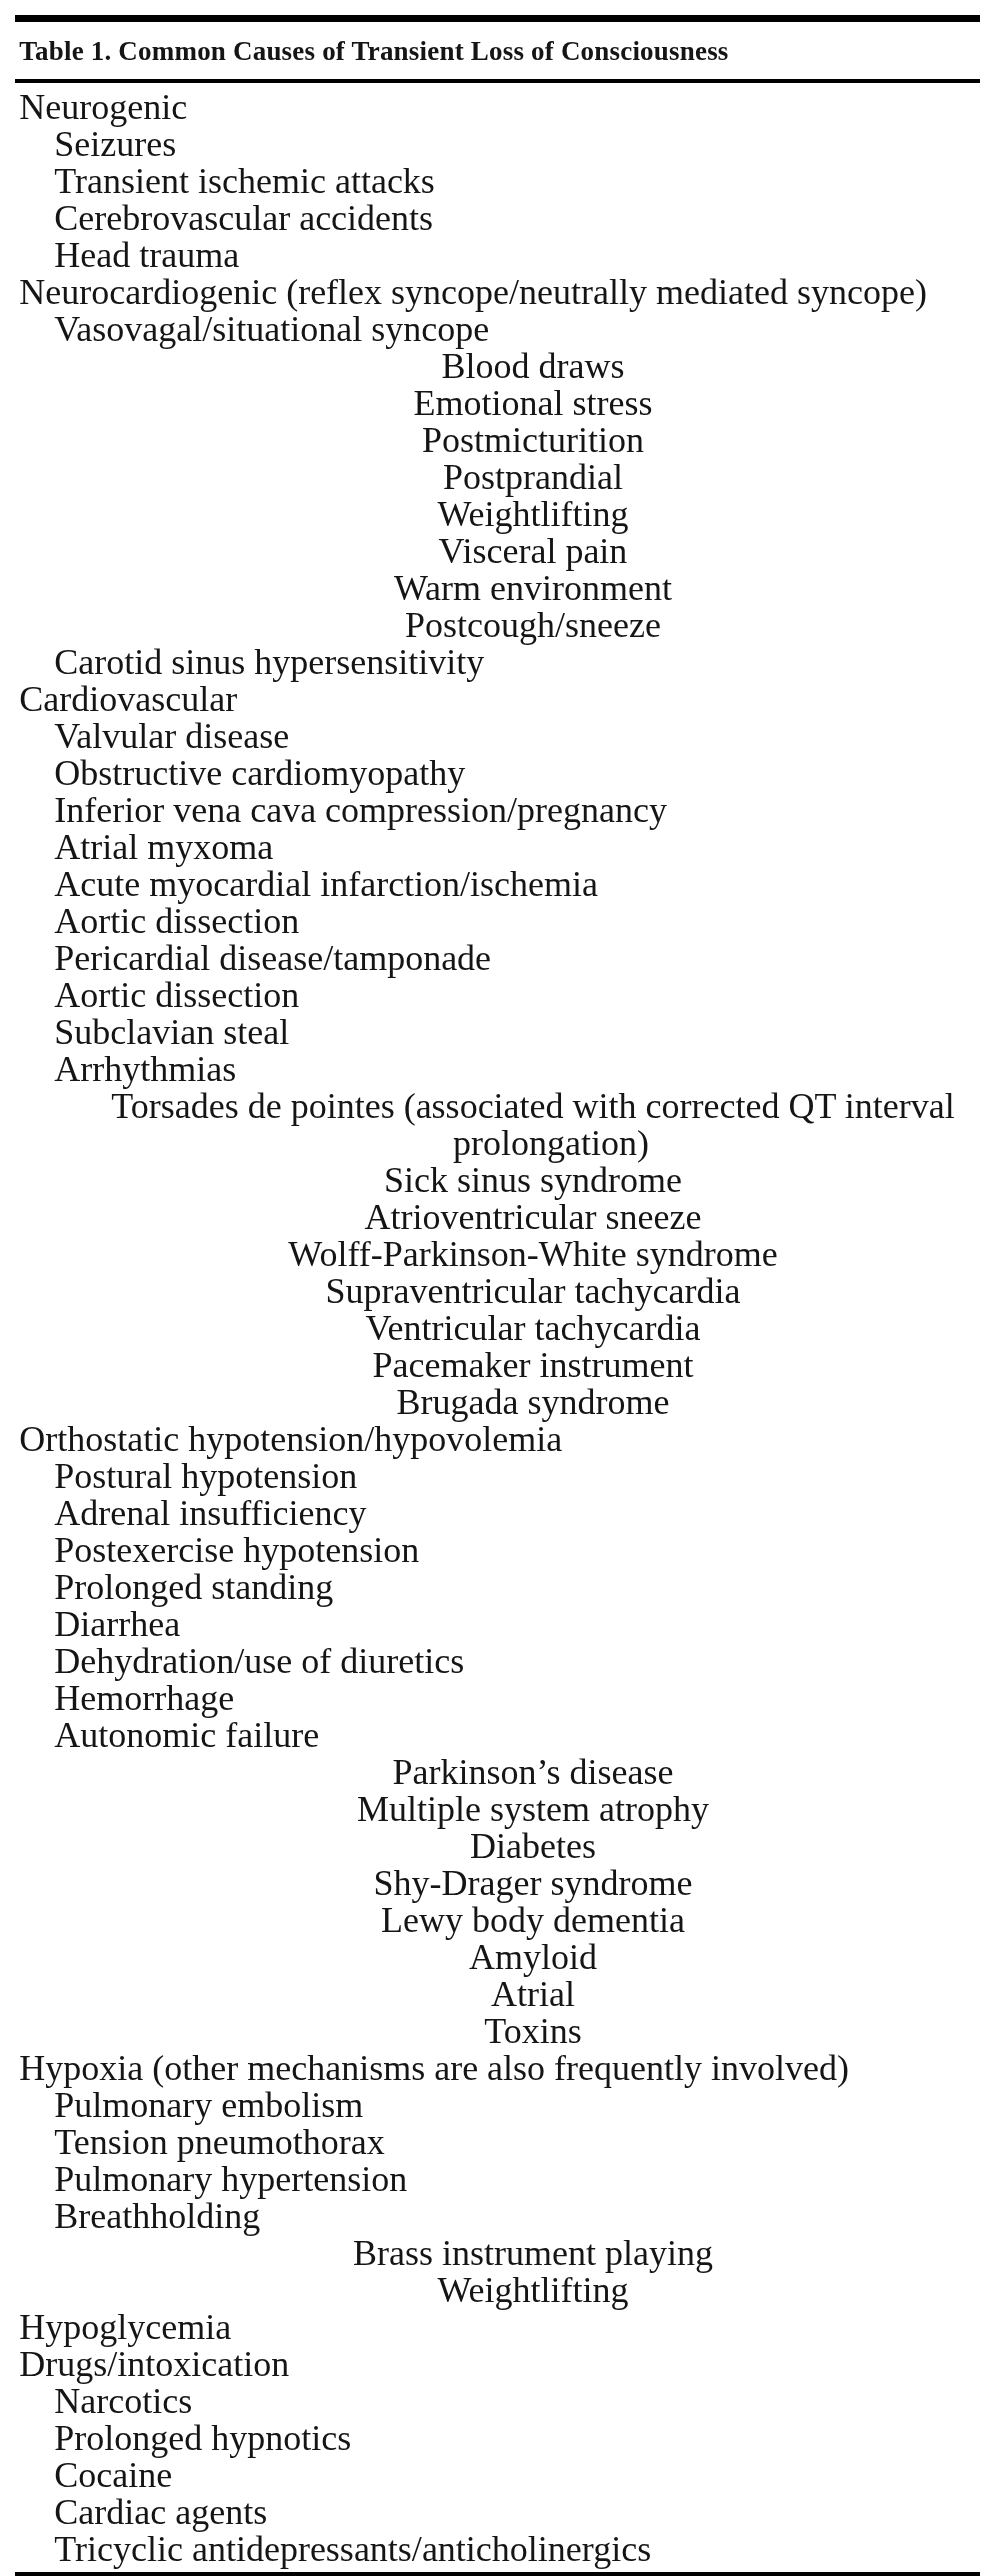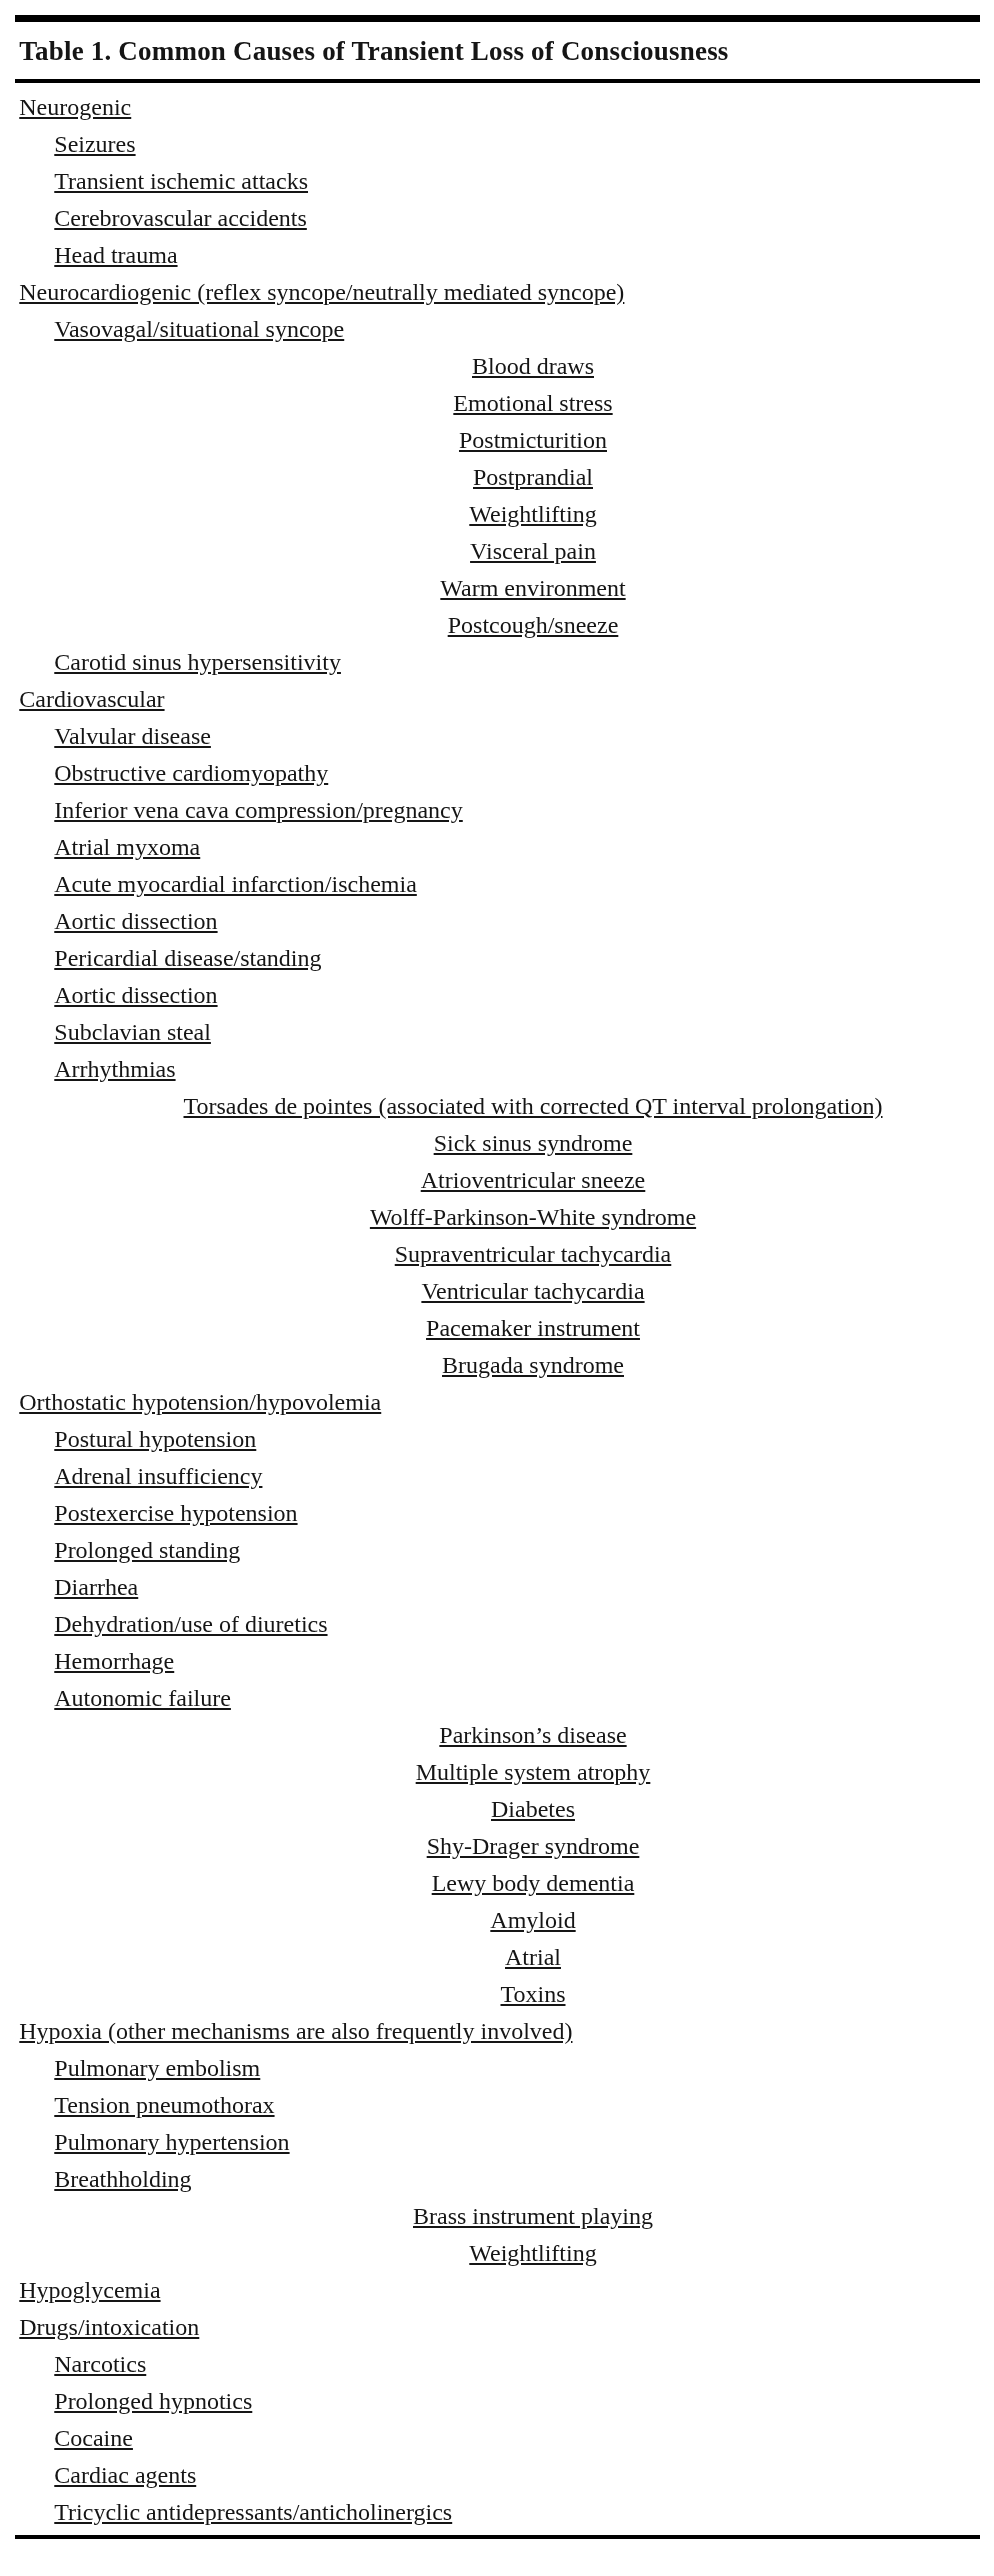--- a/index.html
+++ b/index.html
@@ -26,23 +26,22 @@
   .rule.thin  { height: 3.9px; }
   .table-title {
     font-size: 27px;
     line-height: 39px;
     font-weight: 700;
     padding: 9.6px 3.9px 8.7px 3.9px;
     letter-spacing: 0.2px;
   }
   .table-body {
     padding: 5.8px 3.9px 3.9px 3.9px;
-    font-size: 24px;
+    font-size: 36px;
     line-height: 37px;
-    text-decoration: underline;
   }
   .row {
     white-space: normal;
   }
   
   .row.indent-0 { padding-left: 36px;  text-indent: -36px; }
   .row.indent-1 { padding-left: 71px;  text-indent: -36px; }
   .row.indent-2 { padding-left: 107px; text-indent: -36px; text-align: center; }
 </style>
 </head>
@@ -69,21 +68,21 @@
       <div class="row indent-2">Warm environment</div>
       <div class="row indent-2">Postcough/sneeze</div>
       <div class="row indent-1">Carotid sinus hypersensitivity</div>
       <div class="row indent-0">Cardiovascular</div>
       <div class="row indent-1">Valvular disease</div>
       <div class="row indent-1">Obstructive cardiomyopathy</div>
       <div class="row indent-1">Inferior vena cava compression/pregnancy</div>
       <div class="row indent-1">Atrial myxoma</div>
       <div class="row indent-1">Acute myocardial infarction/ischemia</div>
       <div class="row indent-1">Aortic dissection</div>
-      <div class="row indent-1">Pericardial disease/standing</div>
+      <div class="row indent-1">Pericardial disease/tamponade</div>
       <div class="row indent-1">Aortic dissection</div>
       <div class="row indent-1">Subclavian steal</div>
       <div class="row indent-1">Arrhythmias</div>
       <div class="row indent-2">Torsades de pointes (associated with corrected QT interval prolongation)</div>
       <div class="row indent-2">Sick sinus syndrome</div>
       <div class="row indent-2">Atrioventricular sneeze</div>
       <div class="row indent-2">Wolff-Parkinson-White syndrome</div>
       <div class="row indent-2">Supraventricular tachycardia</div>
       <div class="row indent-2">Ventricular tachycardia</div>
       <div class="row indent-2">Pacemaker instrument</div>

